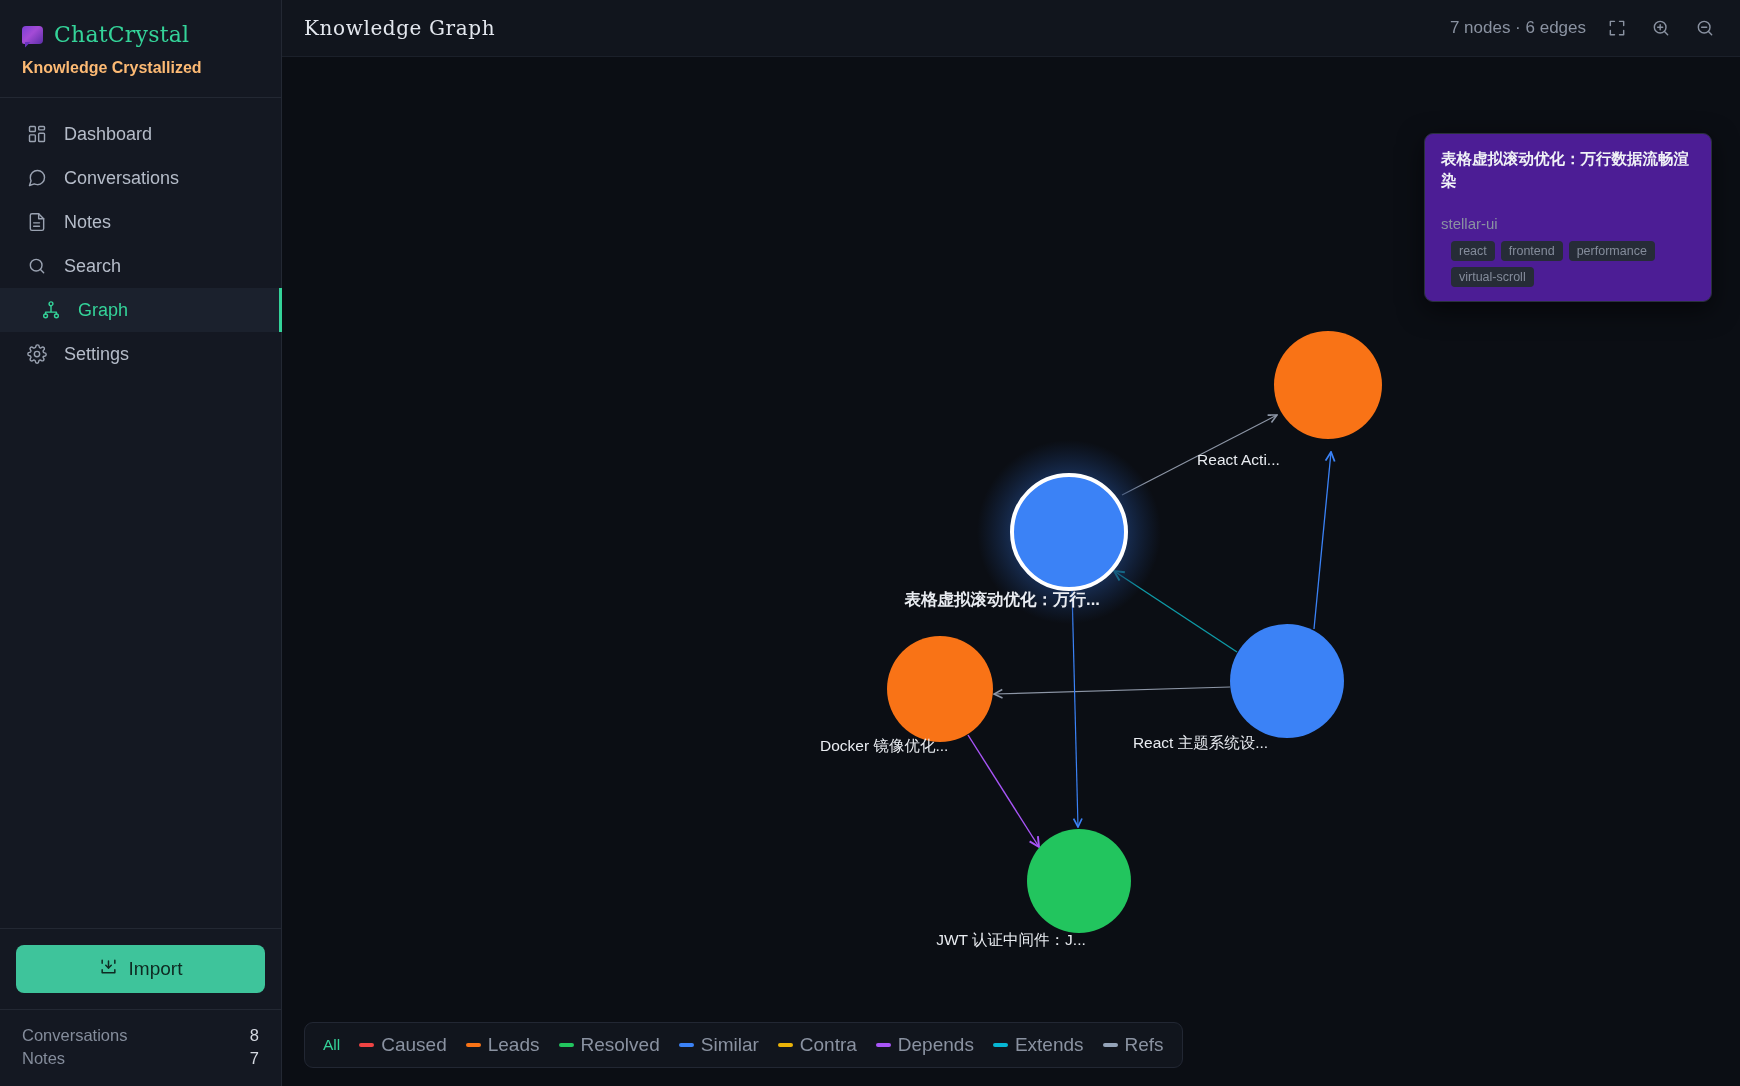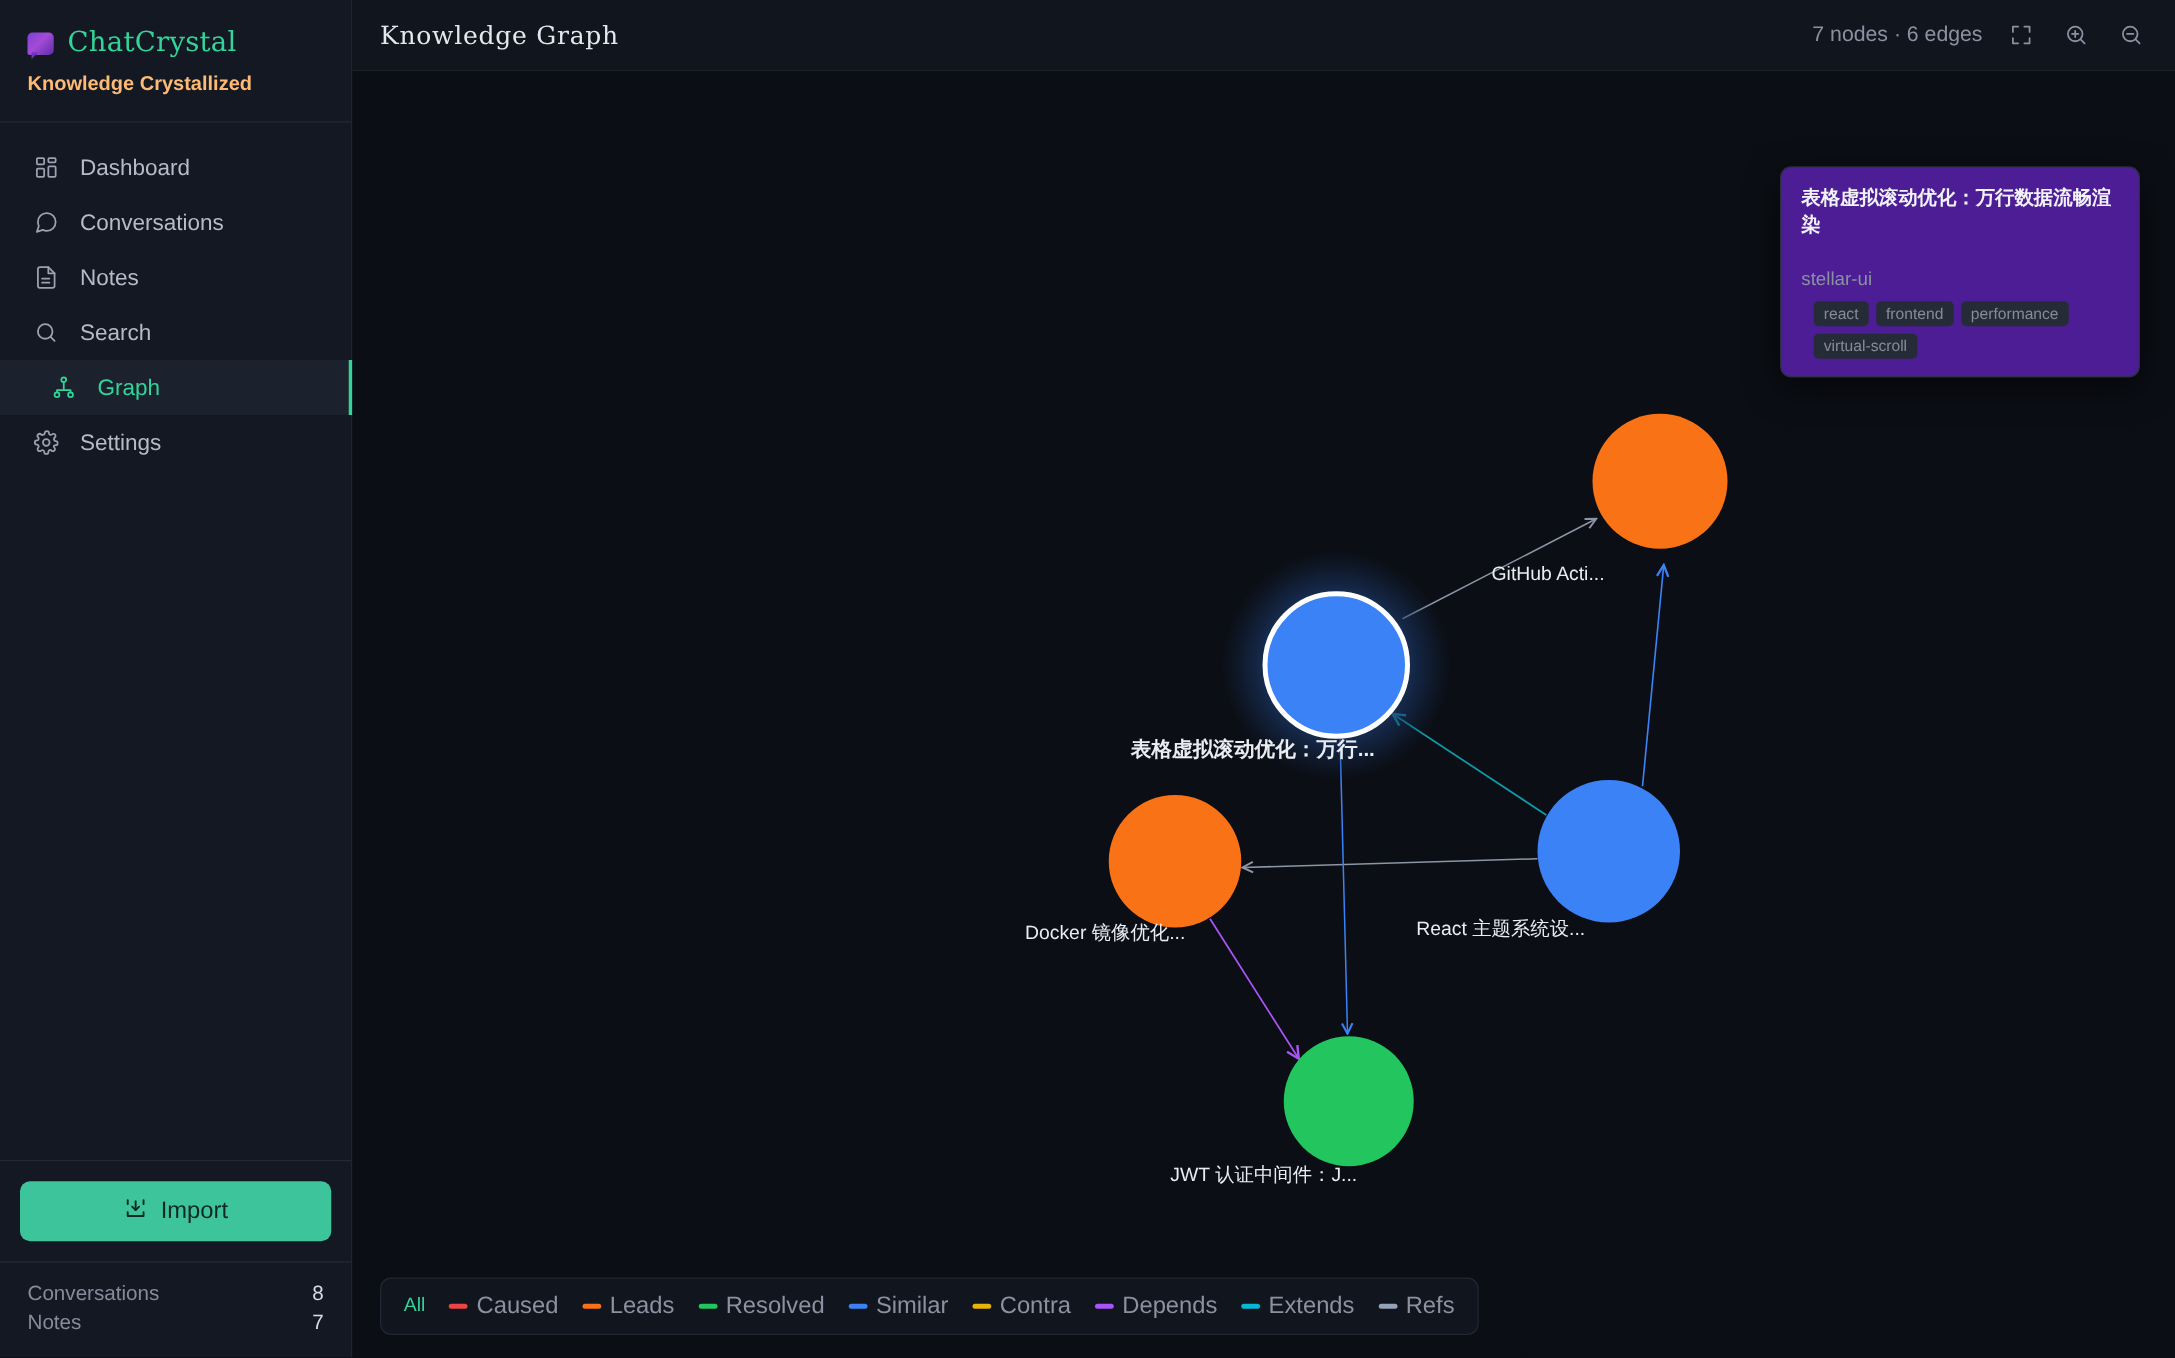--- a/index.html
+++ b/index.html
@@ -312,21 +312,21 @@
           <circle cx="787" cy="475" r="57" fill="#3b82f6" stroke="#ffffff" stroke-width="4"></circle>
 
           <circle cx="1005" cy="624" r="57" fill="#3b82f6"></circle>
 
           <circle cx="658" cy="632" r="53" fill="#f97316"></circle>
 
           <circle cx="797" cy="824" r="52" fill="#22c55e"></circle>
         </g>
       </svg>
 
-      <div class="node-label" style="left:65.6%; top:38.3%;">GitHub Acti...</div>
+      <div class="node-label" style="left:65.6%; top:38.3%;">React Acti...</div>
       <div class="node-label selected" style="left:49.4%; top:51.7%;">表格虚拟滚动优化：万行...</div>
       <div class="node-label" style="left:63.0%; top:65.7%;">React 主题系统设...</div>
       <div class="node-label" style="left:41.3%; top:66.0%;">Docker 镜像优化...</div>
       <div class="node-label" style="left:50.0%; top:84.8%;">JWT 认证中间件：J...</div>
 
       <div class="hover-card">
         <div class="hc-title">表格虚拟滚动优化：万行数据流畅渲染</div>
         <div class="hc-sub">stellar-ui</div>
         <div class="hc-tags">
           <span class="hc-tag">react</span>

